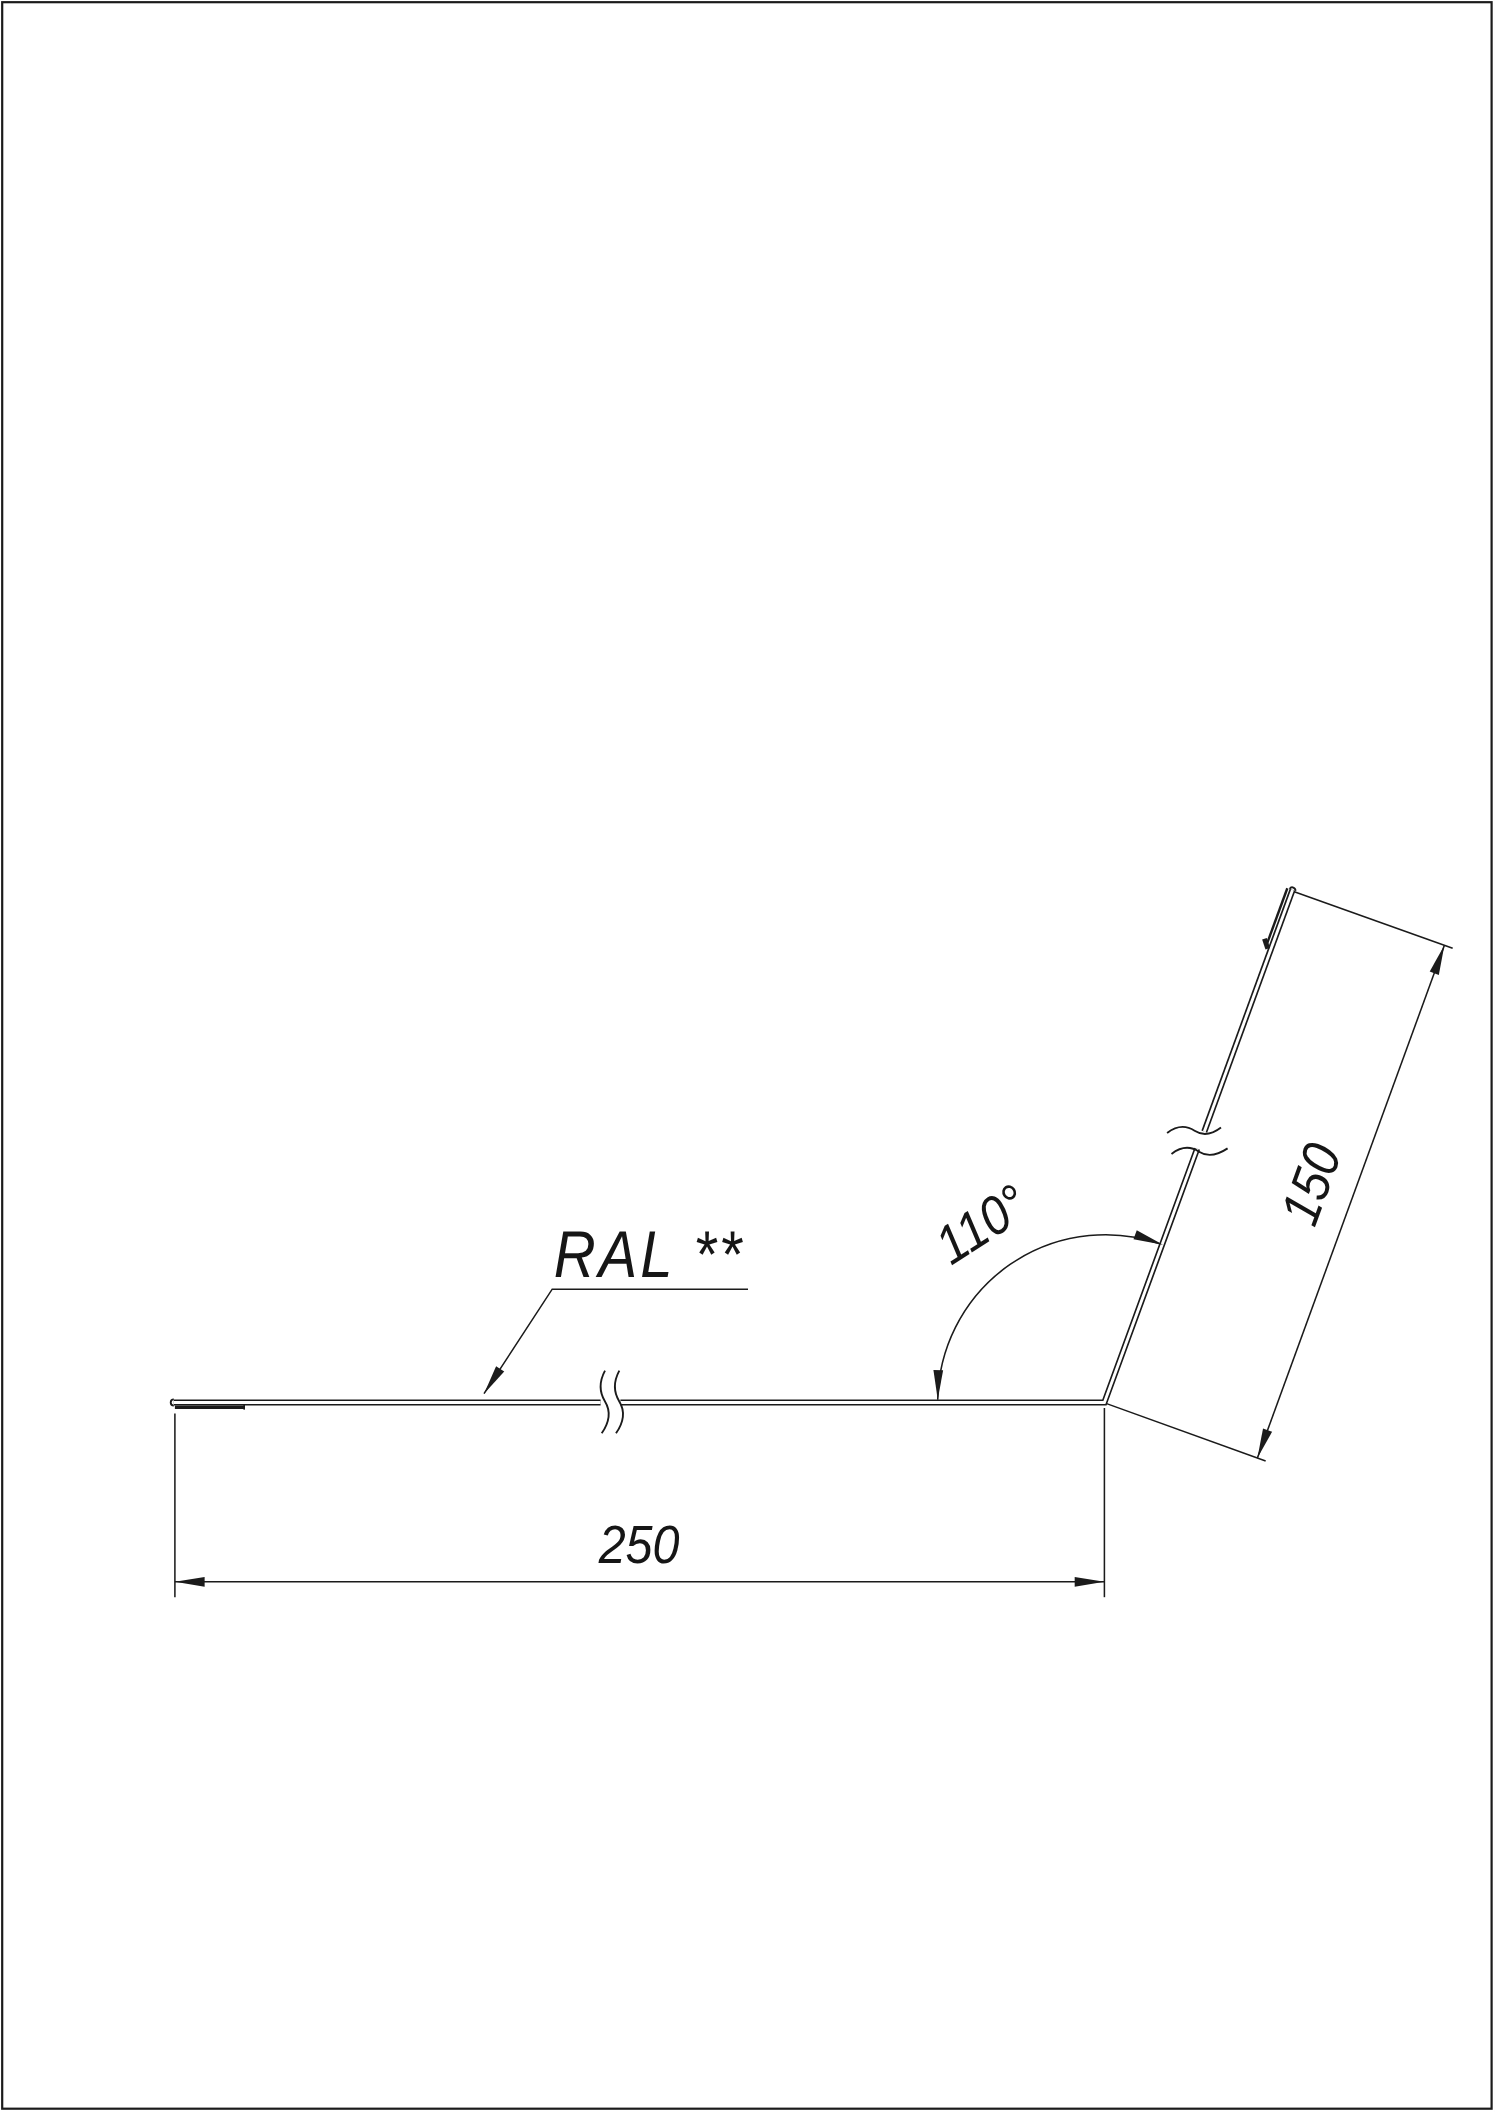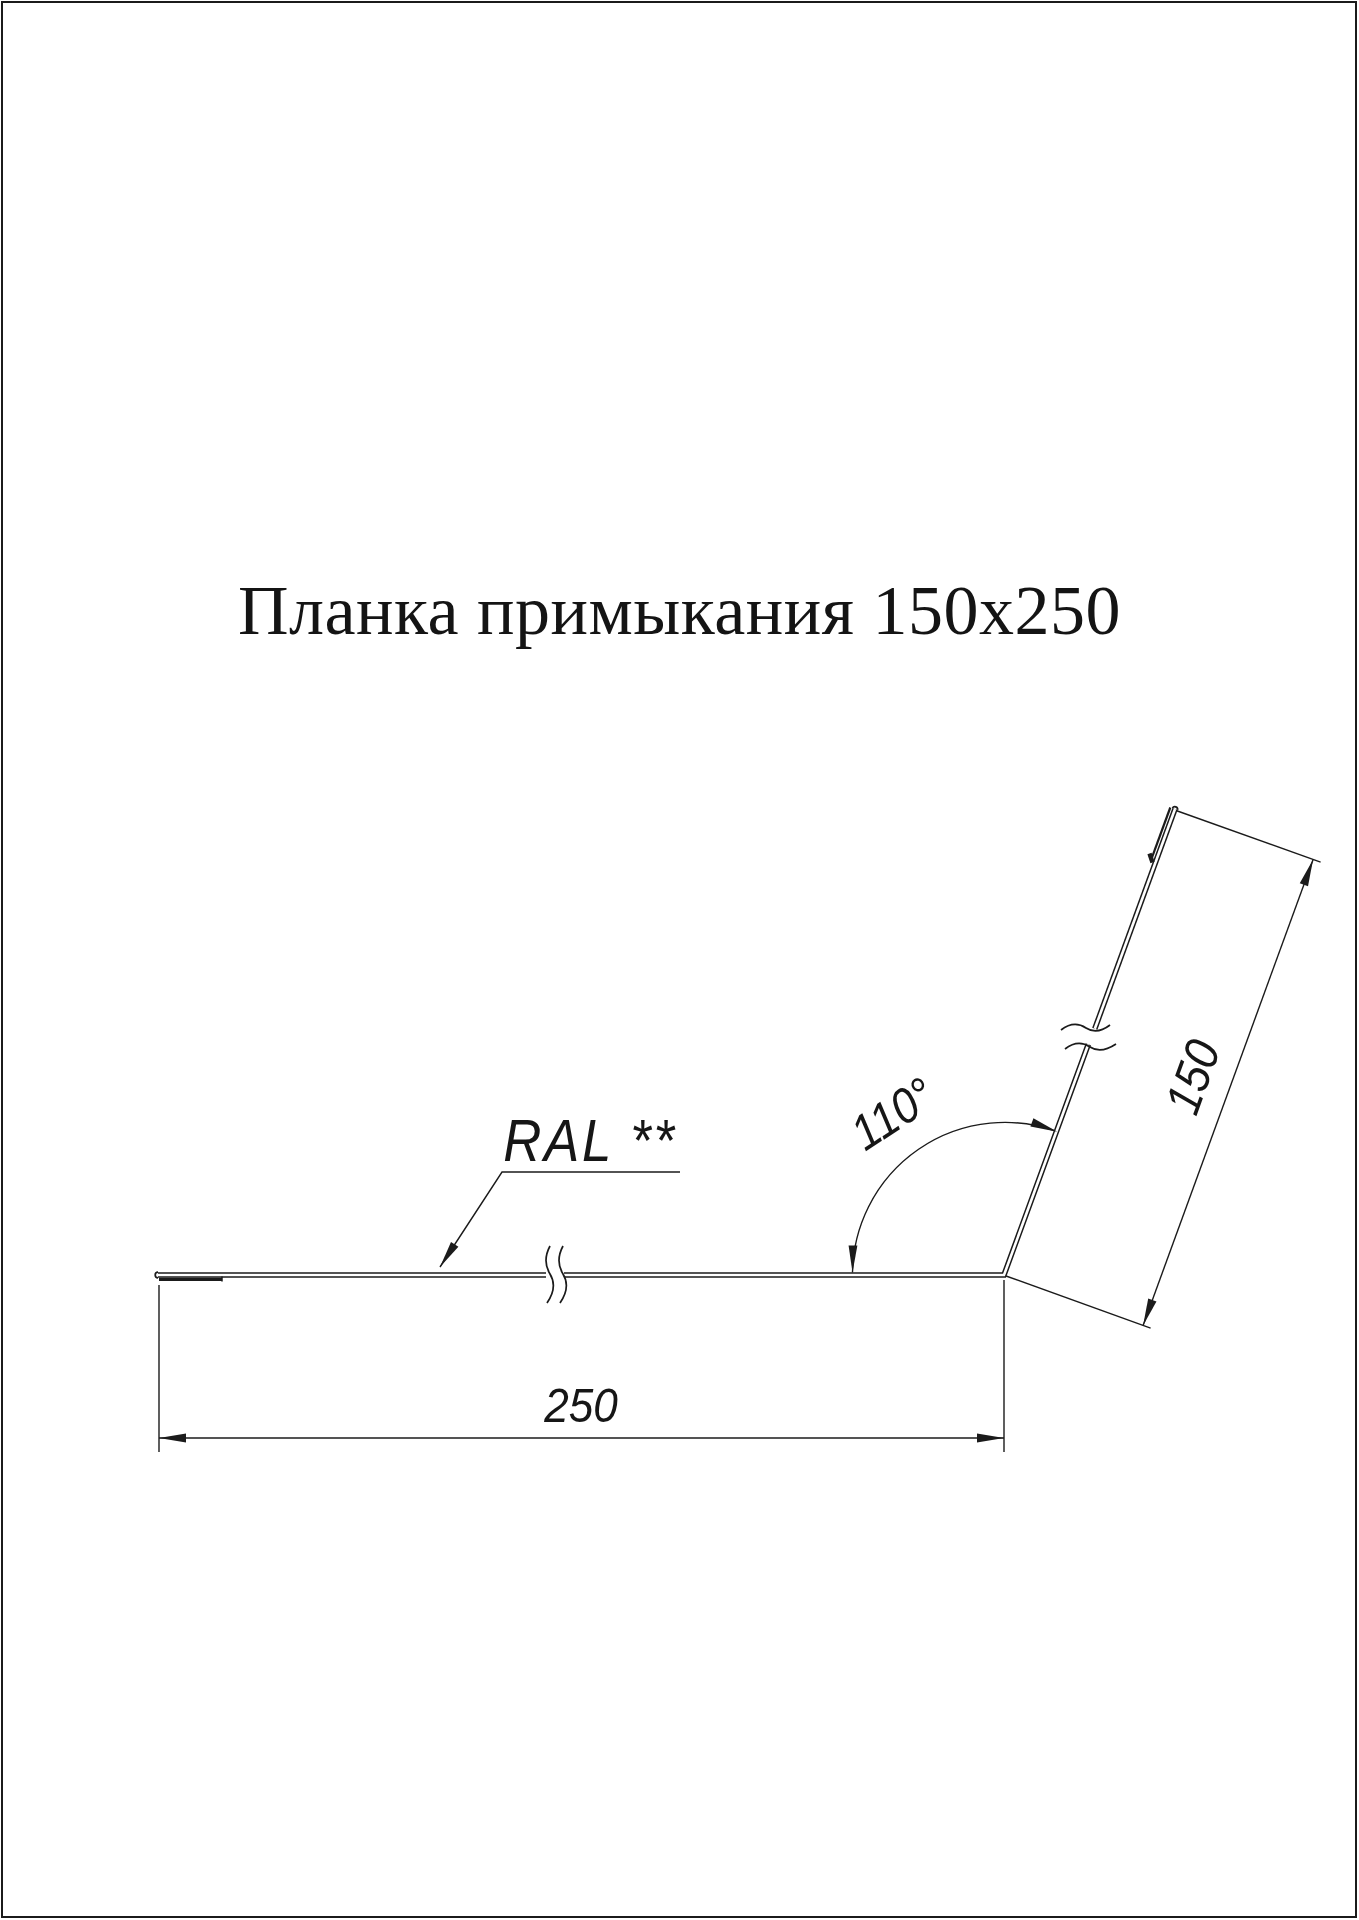--- a/index.html
+++ b/index.html
@@ -62,21 +62,20 @@
     transform: translate(-50%, -50%) scaleX(0.9);
   }
 </style>
 </head>
 <body>
 
 <div class="page">
 
   <div class="frame"></div>
 
-  <div class="drawing-title">Планка примыкания 150x250</div>
 
   <svg class="svg-layer" width="1359" height="1920" viewBox="0 0 1359 1920">
 
     <g stroke="#1b1b1b" stroke-width="1.4" fill="none">
 
       <path d="M159,1285 V1452"></path>
       <path d="M1004,1280 V1452"></path>
 
       <path d="M159,1438 H1004"></path>
 

